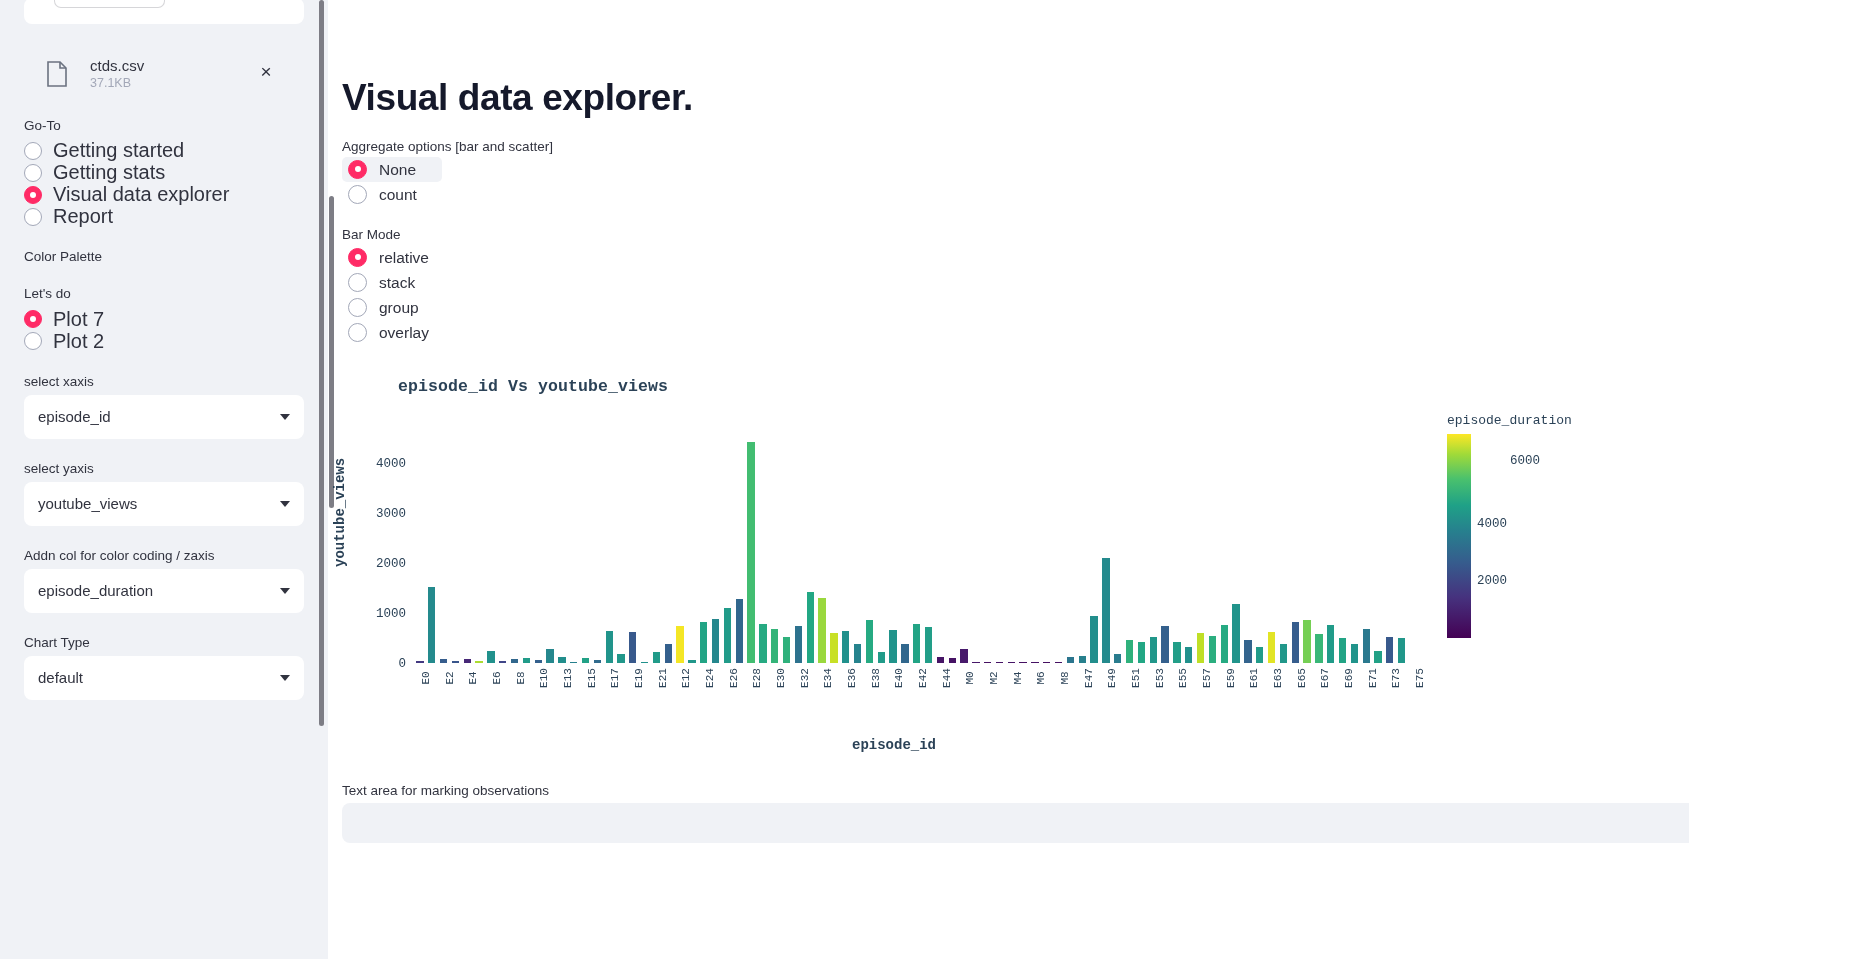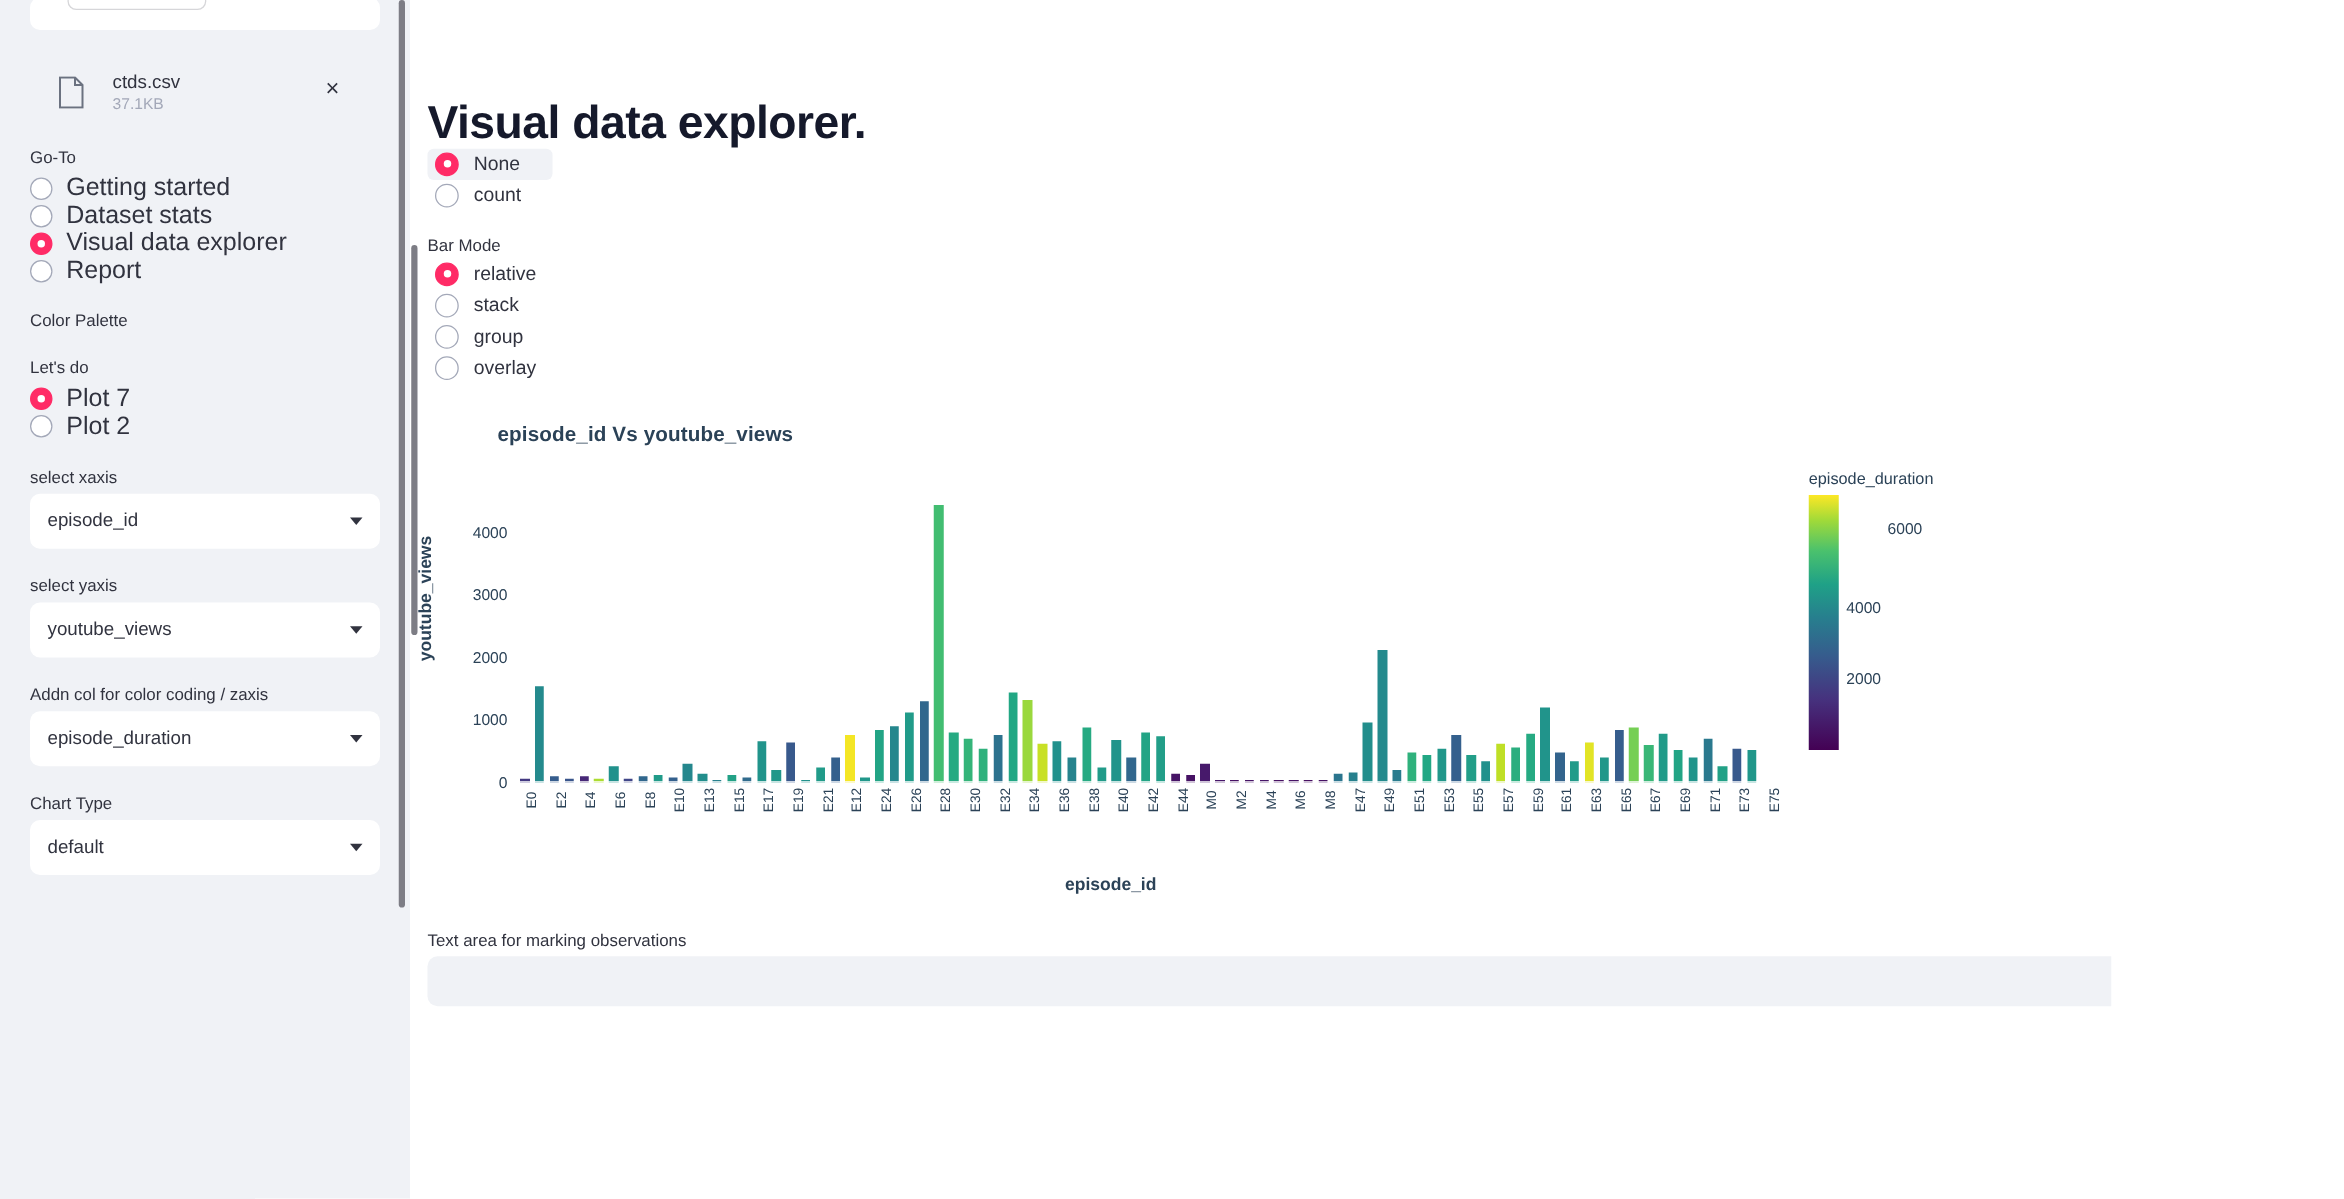--- a/index.html
+++ b/index.html
@@ -143,21 +143,21 @@
   }
   .m-radio-label { font-size: 15.5px; color: #31333f; margin-left: 12px; line-height: 25px; }
 
   .main-scroll {
     position: absolute; left: 1px; top: 196px;
     width: 5px; height: 312px;
     background: #7d7d85; border-radius: 3px;
   }
 
   
-  .chart-wrap { position: relative; margin-top: 22px; width: 1480px; height: 400px; }
+  .chart-wrap { position: relative; margin-top: 22px; width: 1480px; height: 400px; font-family: Liberation Mono, monospace; }
   .chart-title {
     position: absolute; left: 56px; top: 10px;
     font-size: 16.5px; font-weight: bold; color: #2b4257;
     letter-spacing: 0.1px;
   }
   .ylab {
     position: absolute; left: -10px; top: 200px;
     transform: rotate(-90deg); transform-origin: left top;
     font-size: 14px; font-weight: bold; color: #2b4257;
     white-space: nowrap;
@@ -238,21 +238,21 @@
     </div>
 
     <div class="group-label">Go-To</div>
     <div>
       <div class="radio-row">
         <span class="radio"></span>
         <span class="radio-label">Getting started</span>
       </div>
       <div class="radio-row">
         <span class="radio"></span>
-        <span class="radio-label">Dataset stats</span>
+        <span class="radio-label">Getting stats</span>
       </div>
       <div class="radio-row">
         <span class="radio checked"></span>
         <span class="radio-label">Visual data explorer</span>
       </div>
       <div class="radio-row">
         <span class="radio"></span>
         <span class="radio-label">Report</span>
       </div>
     </div>
@@ -296,20 +296,21 @@
     </div>
   </aside>
 
   <main class="main">
     <div class="main-scroll"></div>
     <div class="main-inner">
 
       <h1 class="page-title">Visual data explorer.</h1>
 
 
+      <div class="opt-label">Aggregate options [bar and scatter]</div>
       <div>
         <div class="m-radio-row hover">
           <span class="m-radio checked"></span>
           <span class="m-radio-label">None</span>
         </div>
         <div class="m-radio-row">
           <span class="m-radio"></span>
           <span class="m-radio-label">count</span>
         </div>
       </div>

